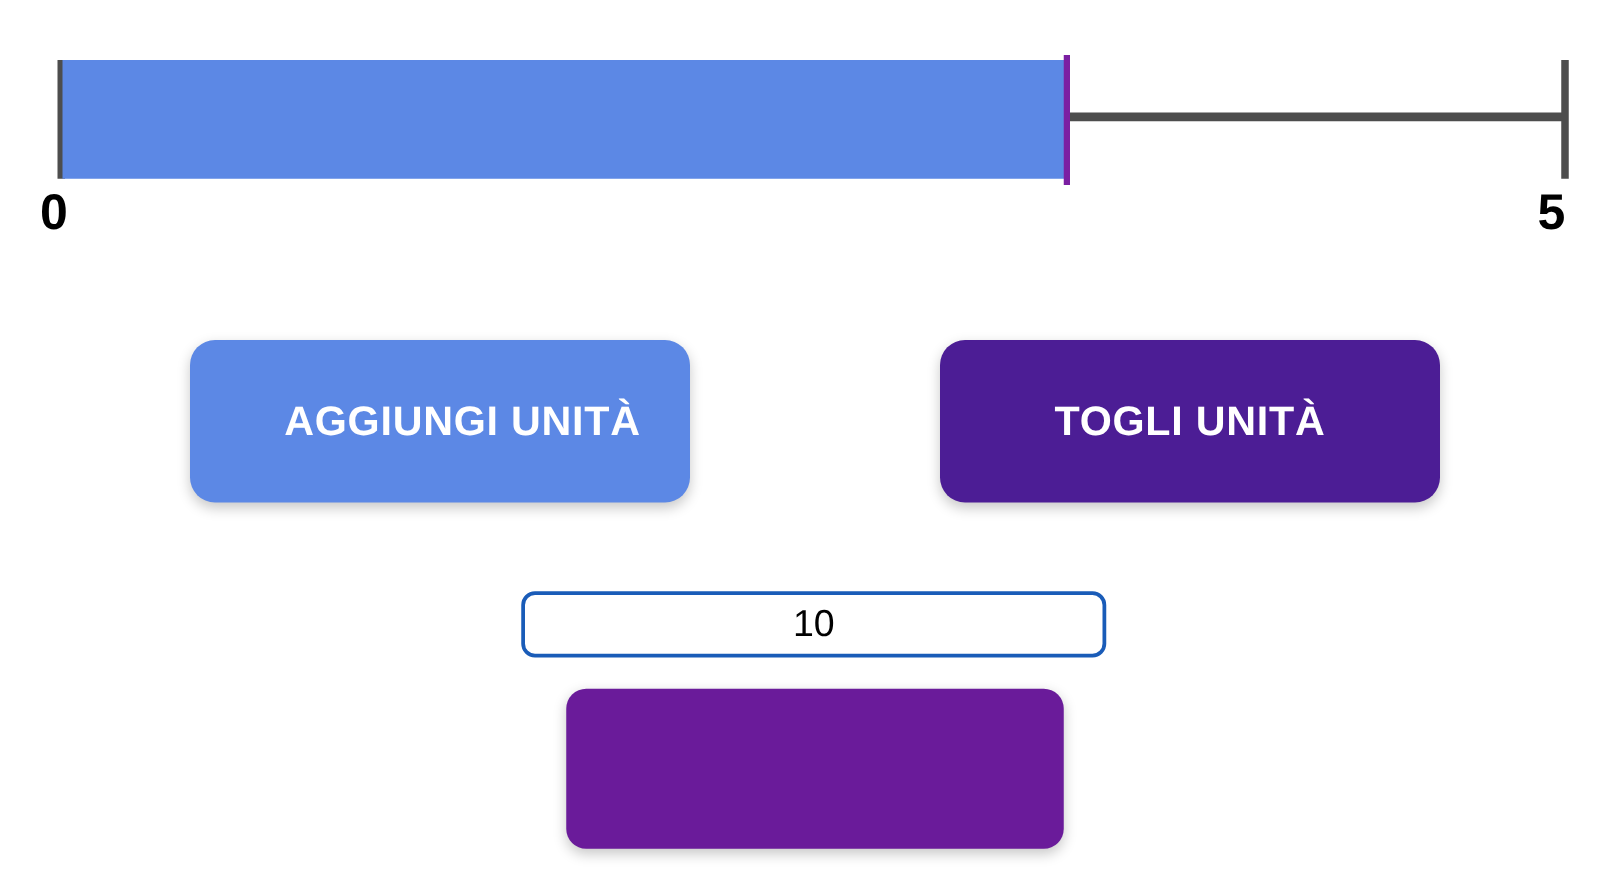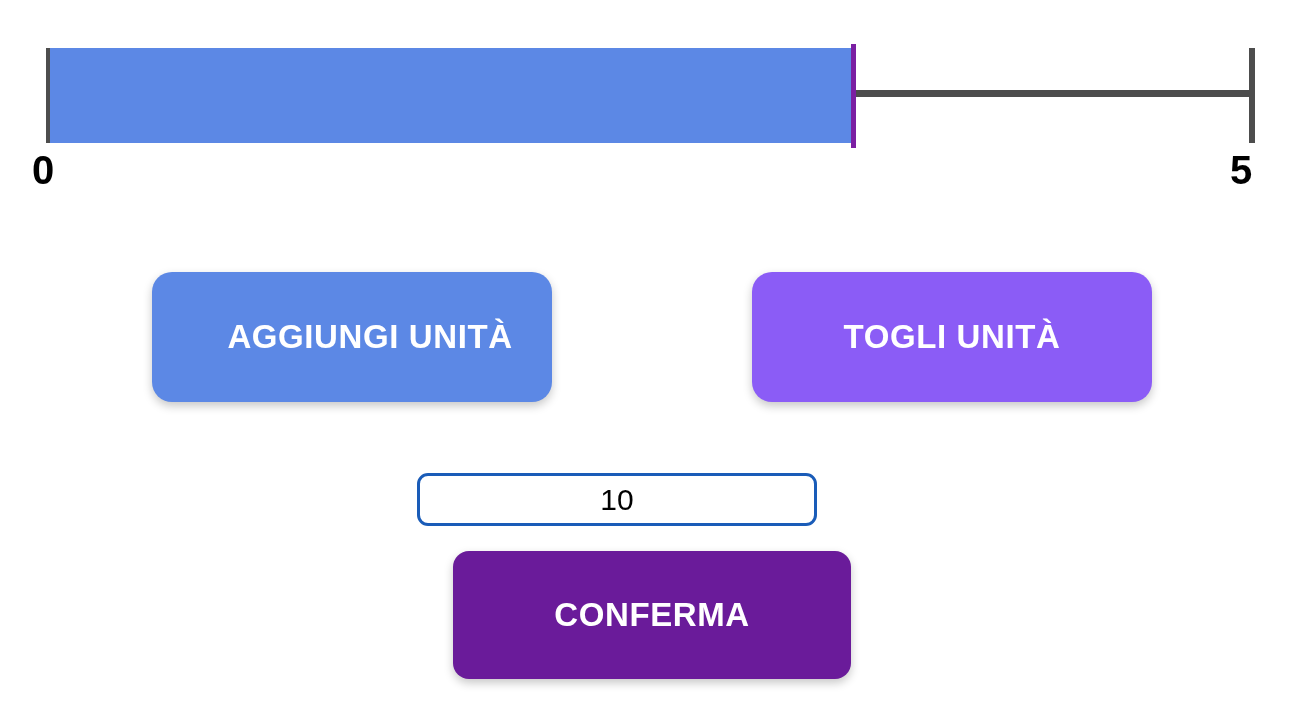--- a/index.html
+++ b/index.html
@@ -118,21 +118,21 @@
     line-height: 1.28;
     box-shadow: 0 4px 10px rgba(0,0,0,0.22);
     flex-direction: column;
   }
 
   
   #value-input {
     position: absolute;
     left: 417px;
     top: 473px;
-    width: 400px;
+    width: 468px;
     height: 53px;
     box-sizing: border-box;
     border: 3px solid #1a5cb8;
     border-radius: 11px;
     background: #ffffff;
     color: #000000;
     font-family: "Liberation Sans", sans-serif;
     font-size: 30px;
     text-align: center;
     outline: none;
@@ -153,19 +153,18 @@
 
   <div class="value-marker" style="left: 850.667px; background: rgb(123, 31, 162);"></div>
 
   <span class="axis-label min">0</span>
 
   <span class="axis-label max">5</span>
 </div>
 
 <button class="btn btn-unit" id="btn-add" style="background: rgb(92, 136, 229);">AGGIUNGI UNITÀ</button>
 
-<button class="btn btn-unit" id="btn-remove" style="background: #8b5cf6; text-align: right;">TOGLI UNITÀ</button>
+<button class="btn btn-unit" id="btn-remove" style="background: #4c1d95; text-align: right;">TOGLI UNITÀ</button>
 
 <input id="value-input" type="text" value="10" style="border-color: rgb(26, 92, 184);">
 
 <button class="btn" id="btn-confirm" style="background: rgb(106, 27, 154);">
-  <span>CONFERMA</span>
 </button>
 
 </body></html>

